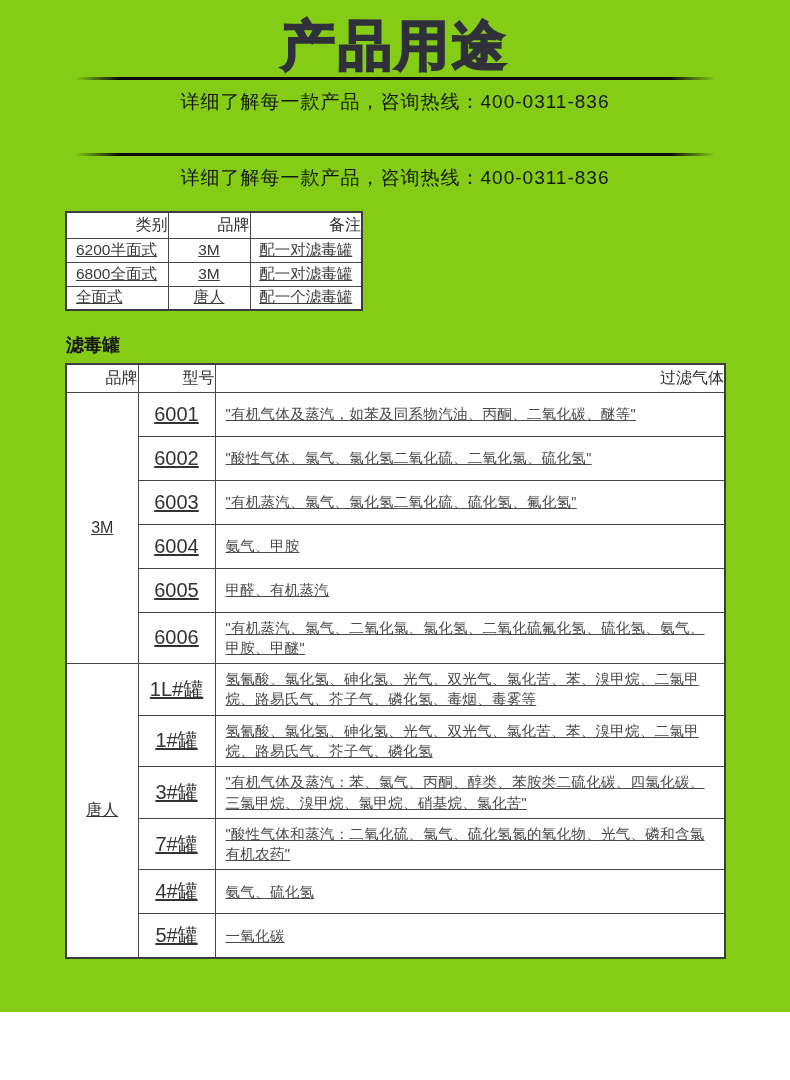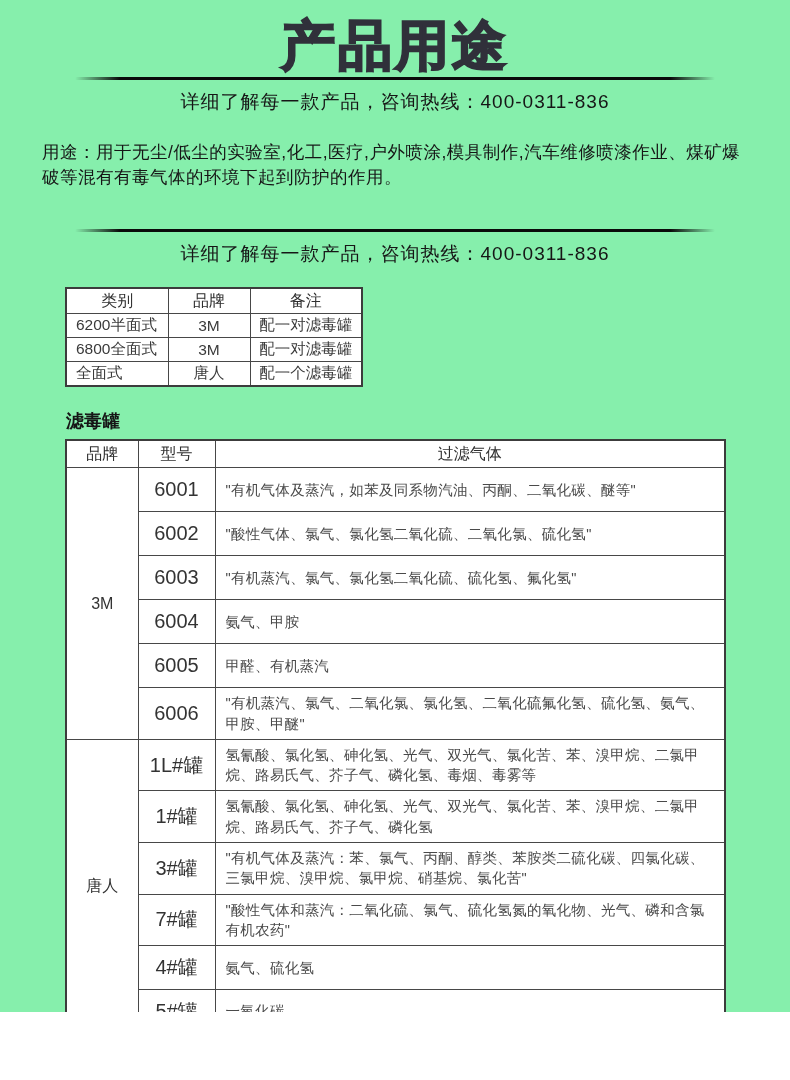--- a/index.html
+++ b/index.html
@@ -1,21 +1,21 @@
 <!DOCTYPE html>
 <html><head>
 <meta charset="utf-8">
 <style>
   * { margin: 0; padding: 0; box-sizing: border-box; }
   html, body { background: #ffffff; }
   .page {
     position: relative;
     width: 790px;
     height: 1012px;
-    background: #86efac;
+    background: #84cc16;
     font-family: "Liberation Sans", sans-serif;
     color: #1e1e1e;
     overflow: hidden;
   }
   .big-title {
     margin-top: 18px;
     text-align: center;
     font-size: 54px;
     line-height: 1.0;
     font-weight: 900;
@@ -49,24 +49,24 @@
     table-layout: fixed;
     margin-left: 65px;
     background: #fff;
   }
   table, th, td { border: 1px solid #474747; }
   table { border: 2px solid #3c3c3c; }
   th {
     font-size: 16px;
     font-weight: normal;
     color: #2f2f2f;
-    text-align: center;
+    text-align: right;
     vertical-align: middle;
   }
-  td { vertical-align: middle; color: #3a3a3a; }
+  td { vertical-align: middle; color: #3a3a3a; text-decoration: underline; }
   
   .spec-table { width: 296px; margin-top: 20px; }
   .spec-table th { height: 26px; }
   .spec-table td { height: 24px; font-size: 15.5px; }
   .spec-table td.cat { text-align: left; padding-left: 9px; }
   .spec-table td.brand, .spec-table td.note { text-align: center; }
   
   .canister-heading {
     margin: 22px 0 6px 66px;
     font-size: 18px;
@@ -98,21 +98,20 @@
 </style>
 </head>
 <body>
 
 <div class="page">
 
   <section>
     <h1 class="big-title">产品用途</h1>
     <div class="title-rule"></div>
     <p class="subtitle">详细了解每一款产品，咨询热线：400-0311-836</p>
-    <p class="usage-text">用途：用于无尘/低尘的实验室,化工,医疗,户外喷涂,模具制作,汽车维修喷漆作业、煤矿爆破等混有有毒气体的环境下起到防护的作用。</p>
   </section>
 
   <section class="section-spec">
     <div class="title-rule"></div>
     <p class="subtitle">详细了解每一款产品，咨询热线：400-0311-836</p>
 
     <table class="spec-table">
       <colgroup>
           <col style="width:102px">
           <col style="width:82px">

